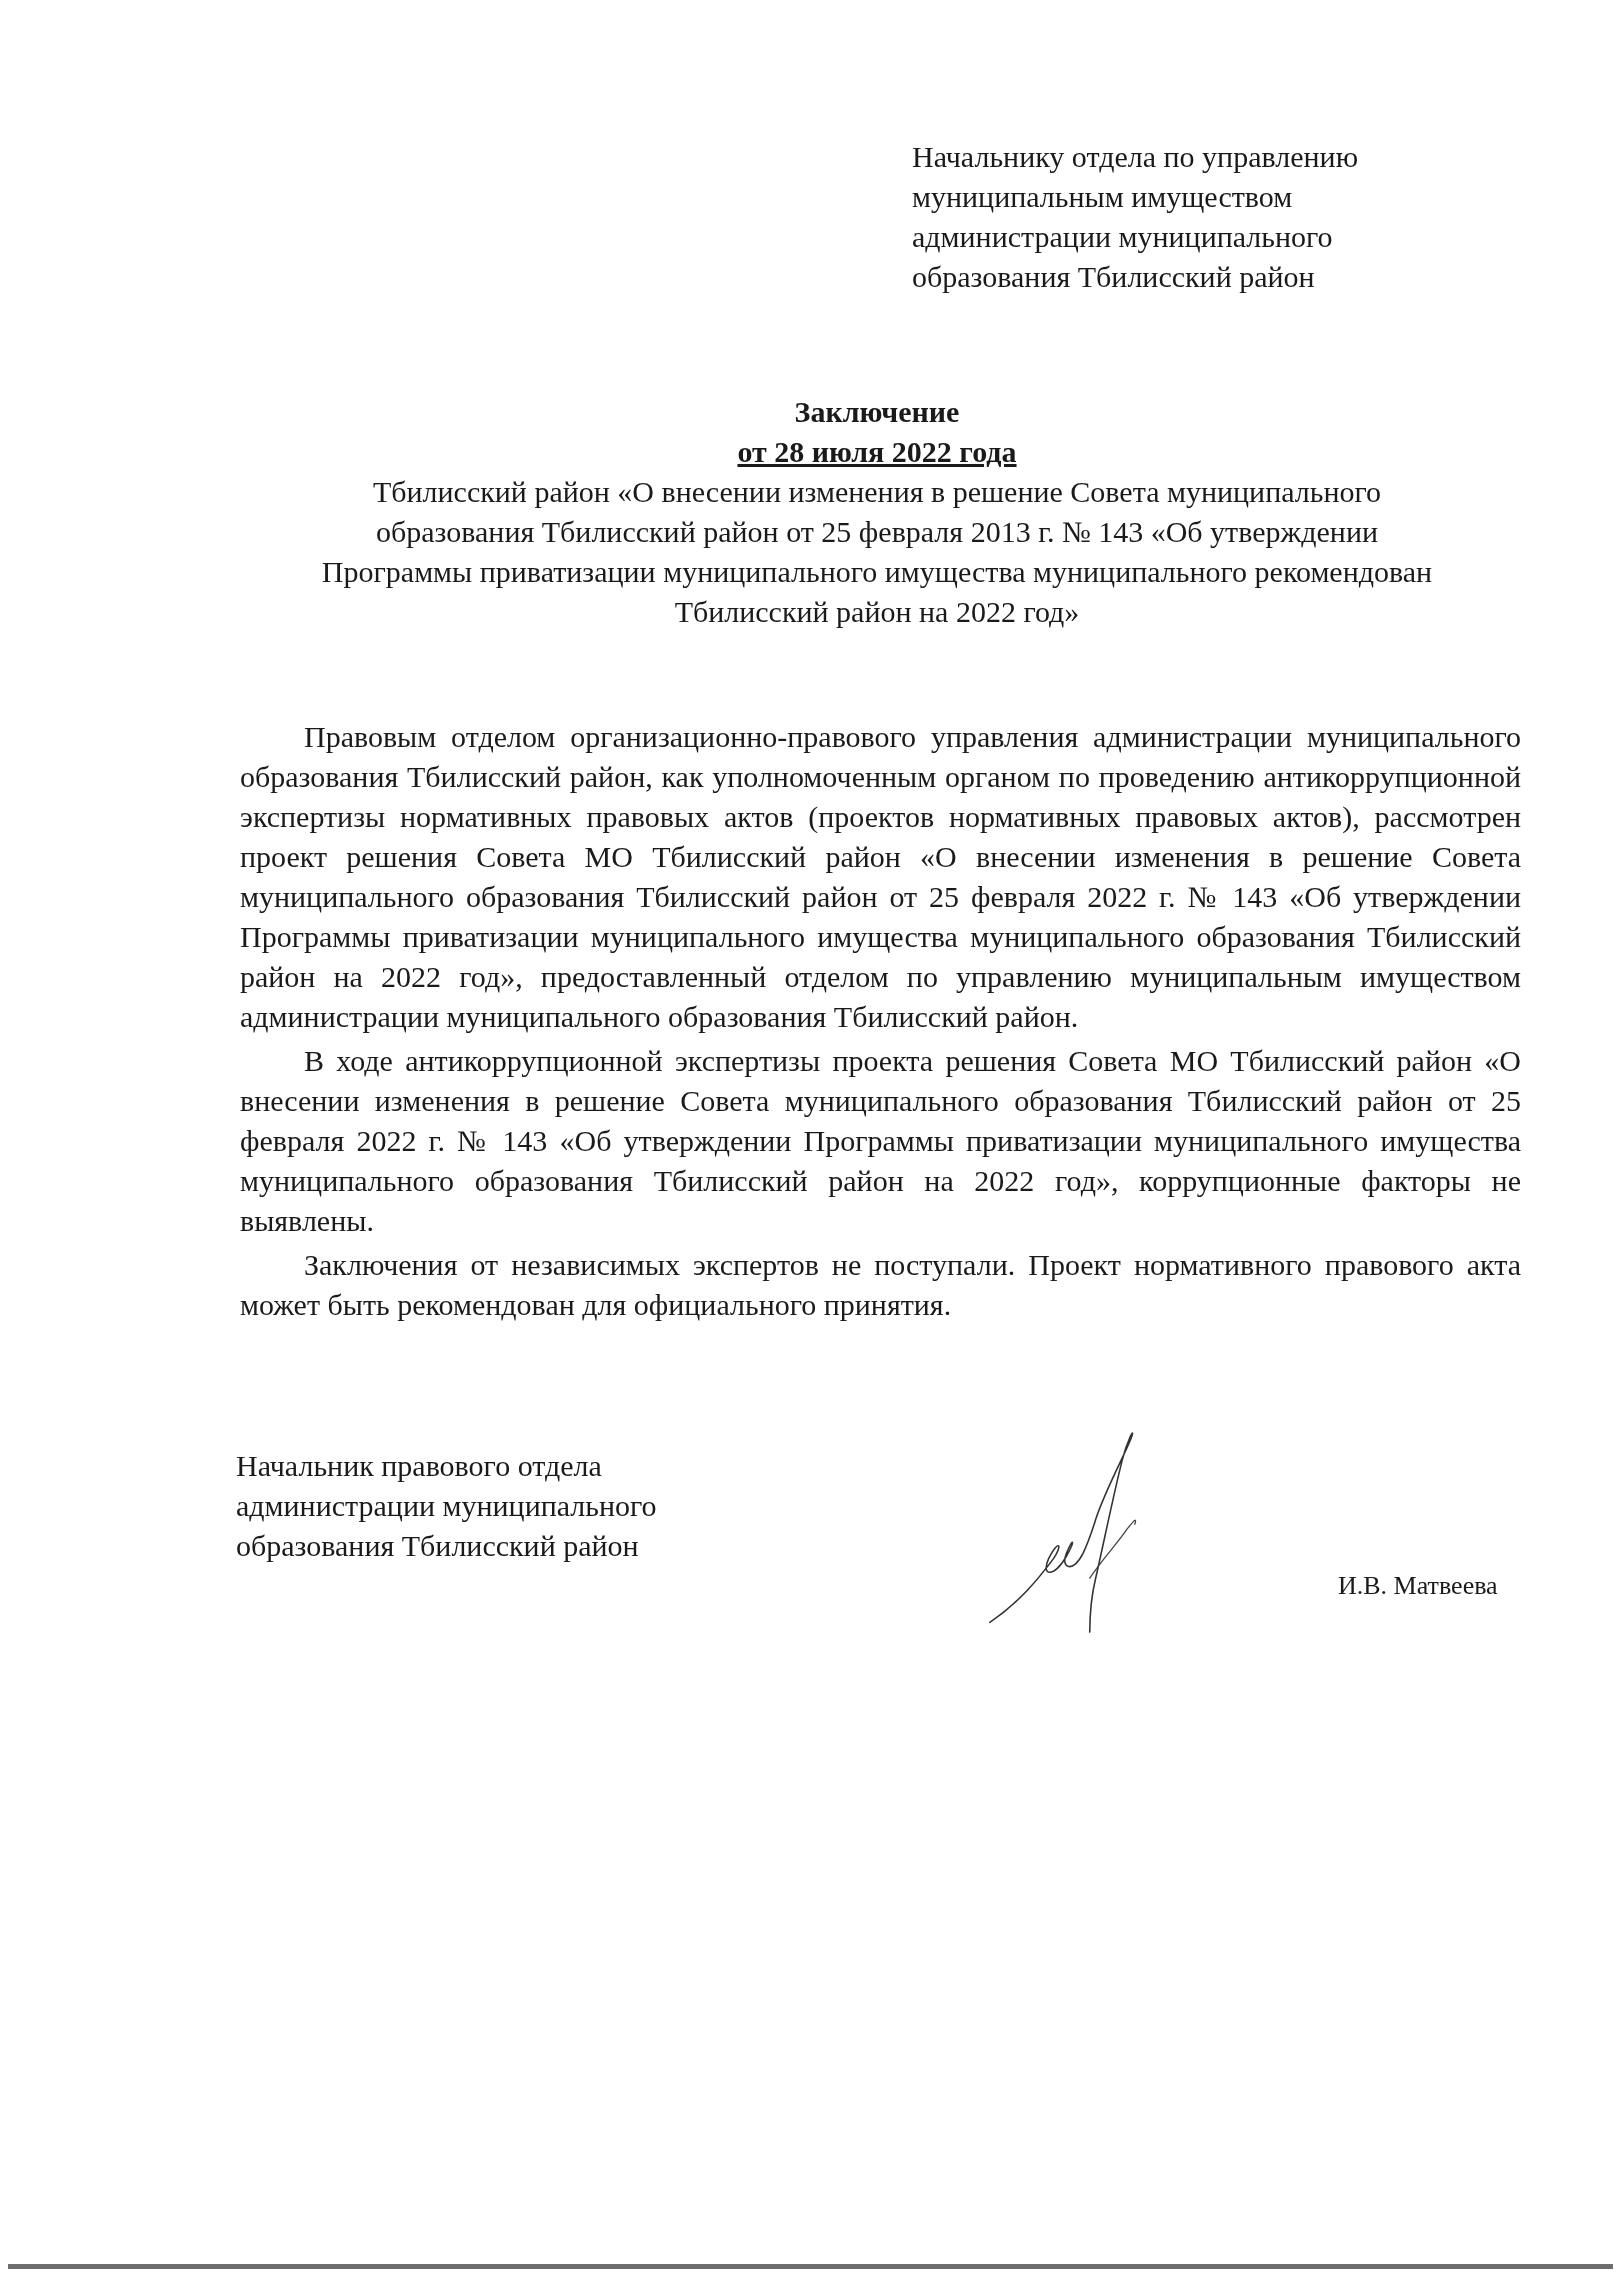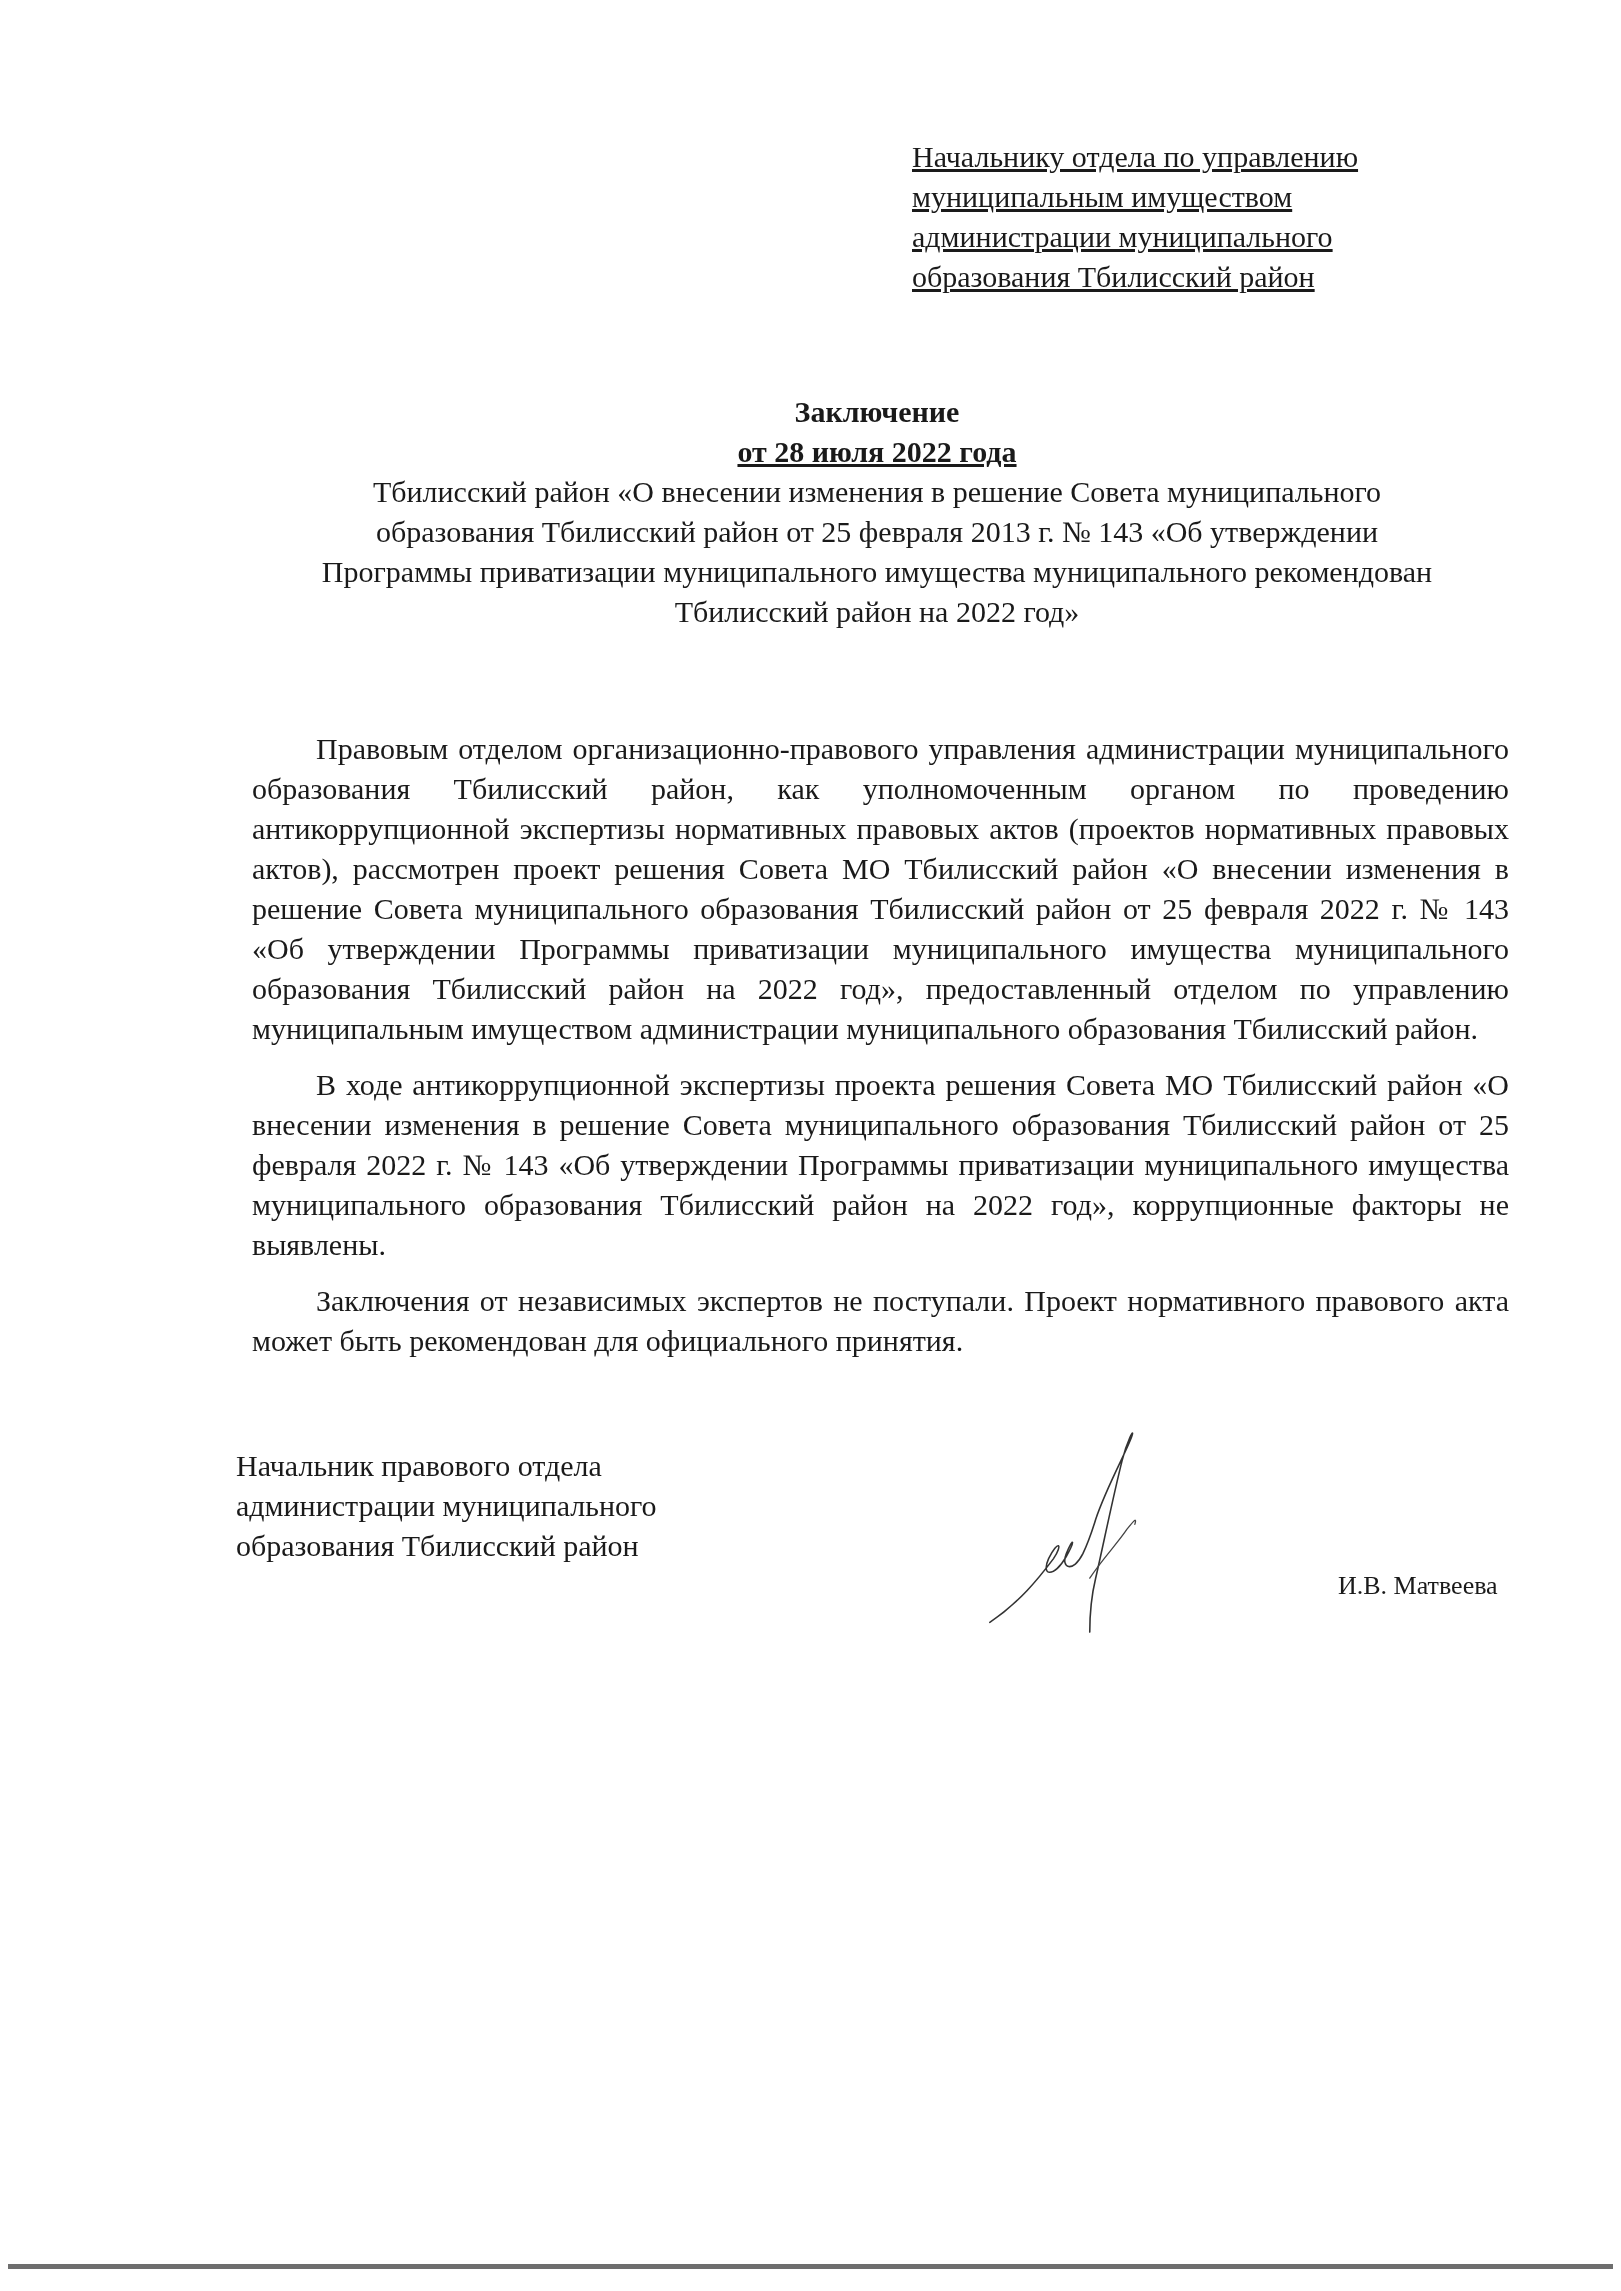--- a/index.html
+++ b/index.html
@@ -3,34 +3,34 @@
 <meta charset="utf-8">
 <style>
   html, body { margin: 0; padding: 0; background: #ffffff; }
   body {
     width: 1621px; height: 2292px; position: relative; overflow: hidden;
     font-family: "Liberation Serif", "DejaVu Serif", serif;
     color: #1a1a1a;
   }
   .addressee {
     position: absolute; left: 912px; top: 137px;
-    font-size: 30px; line-height: 40px; text-decoration: underline;
+    font-size: 30px; line-height: 40px;
   }
   .addressee div { white-space: nowrap; }
   .title-block {
     position: absolute; left: 225px; width: 1304px; top: 392px;
     text-align: center; font-size: 30px; line-height: 40px;
   }
   .title-block .t1 { font-weight: bold; }
   .title-block .t2 { font-weight: bold; text-decoration: underline; }
   .body-text {
     position: absolute; left: 236px; width: 1289px; top: 713px;
     font-size: 30px; line-height: 40px; text-align: justify;
   }
-  .body-text p { margin: 16px; text-indent: 64px; }
+  .body-text p { margin: 4px; text-indent: 64px; }
   .sign-left {
     position: absolute; left: 236px; top: 1446px;
     font-size: 30px; line-height: 40px;
   }
   .sign-left div { white-space: nowrap; }
   .sign-name {
     position: absolute; left: 1338px; top: 1566px;
     font-size: 26px; line-height: 40px; white-space: nowrap;
   }
   .signature {

